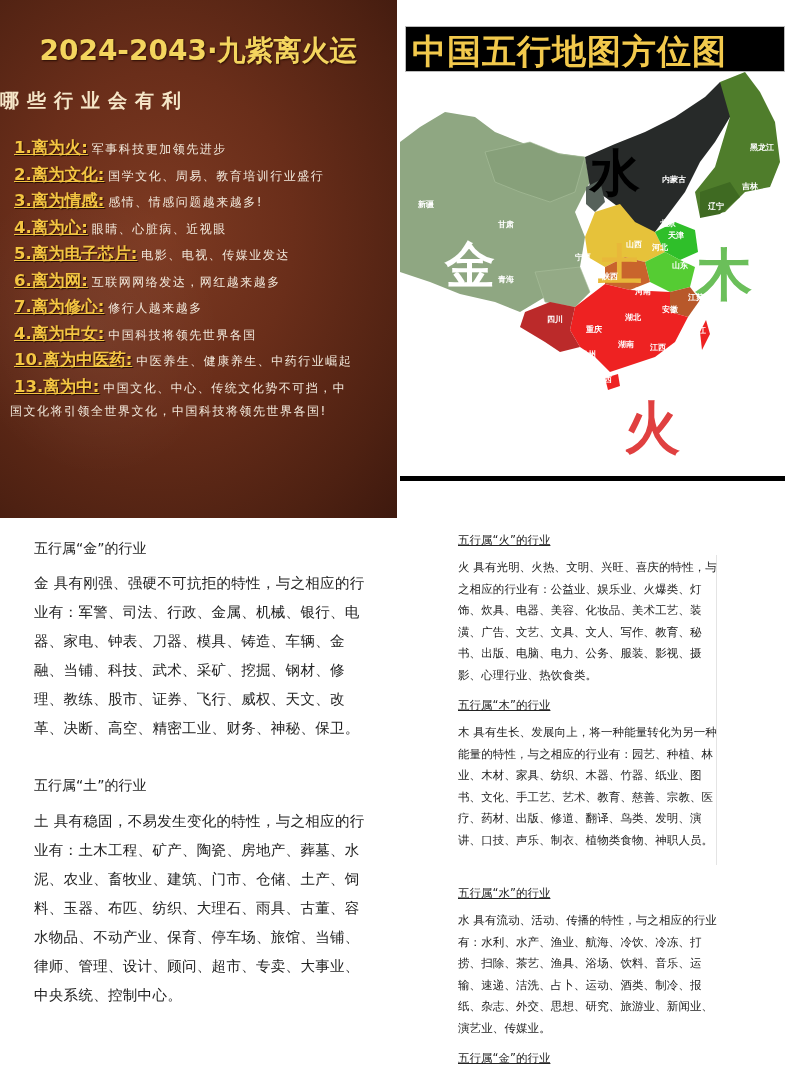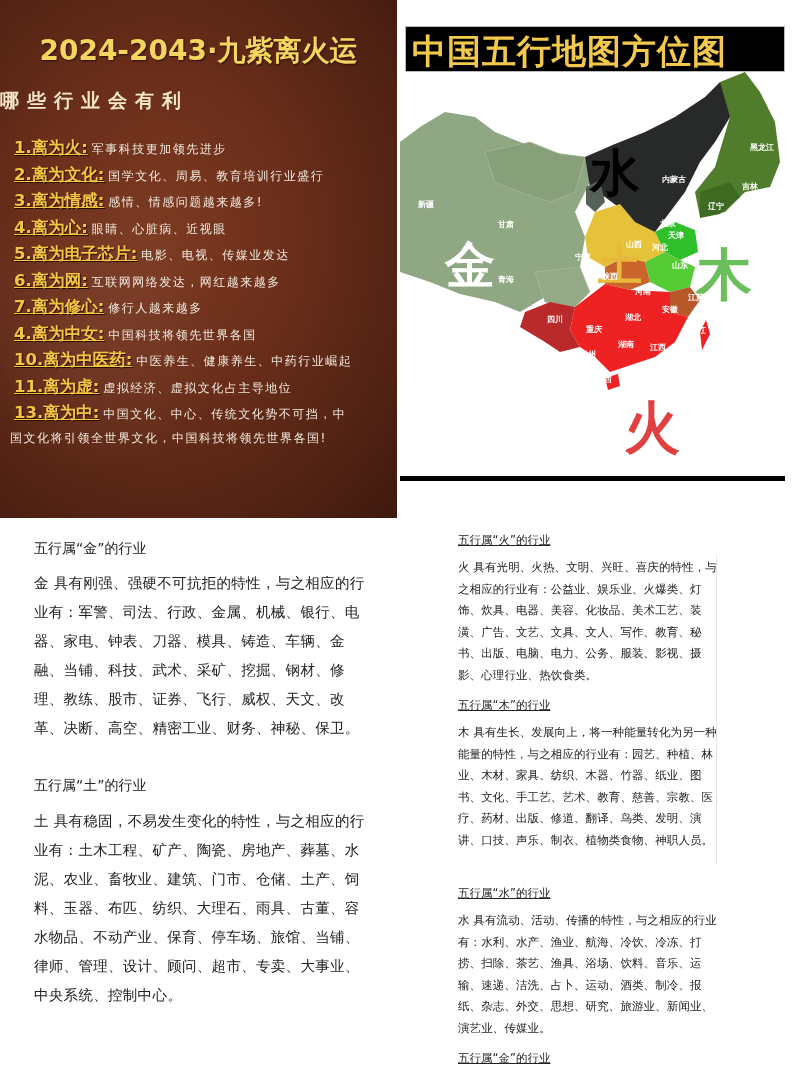--- a/index.html
+++ b/index.html
@@ -87,21 +87,20 @@
   <div class="poster-list">
     <div class="poster-item"><span class="num-head">1.离为火:</span><span class="desc">军事科技更加领先进步</span></div>
     <div class="poster-item"><span class="num-head">2.离为文化:</span><span class="desc">国学文化、周易、教育培训行业盛行</span></div>
     <div class="poster-item"><span class="num-head">3.离为情感:</span><span class="desc">感情、情感问题越来越多!</span></div>
     <div class="poster-item"><span class="num-head">4.离为心:</span><span class="desc">眼睛、心脏病、近视眼</span></div>
     <div class="poster-item"><span class="num-head">5.离为电子芯片:</span><span class="desc">电影、电视、传媒业发达</span></div>
     <div class="poster-item"><span class="num-head">6.离为网:</span><span class="desc">互联网网络发达，网红越来越多</span></div>
     <div class="poster-item"><span class="num-head">7.离为修心:</span><span class="desc">修行人越来越多</span></div>
     <div class="poster-item"><span class="num-head">4.离为中女:</span><span class="desc">中国科技将领先世界各国</span></div>
     <div class="poster-item"><span class="num-head">10.离为中医药:</span><span class="desc">中医养生、健康养生、中药行业崛起</span></div>
-    <div class="poster-item"><span class="num-head">11.离为虚:</span><span class="desc">虚拟经济、虚拟文化占主导地位</span></div>
     <div class="poster-item"><span class="num-head">13.离为中:</span><span class="desc">中国文化、中心、传统文化势不可挡，中</span></div>
     <div class="poster-item wrap-line">国文化将引领全世界文化，中国科技将领先世界各国!</div>
   </div>
 </div>
 
 <div class="map-panel">
   <div class="map-banner">
     <div class="map-banner-text">中国五行地图方位图</div>
   </div>
 

